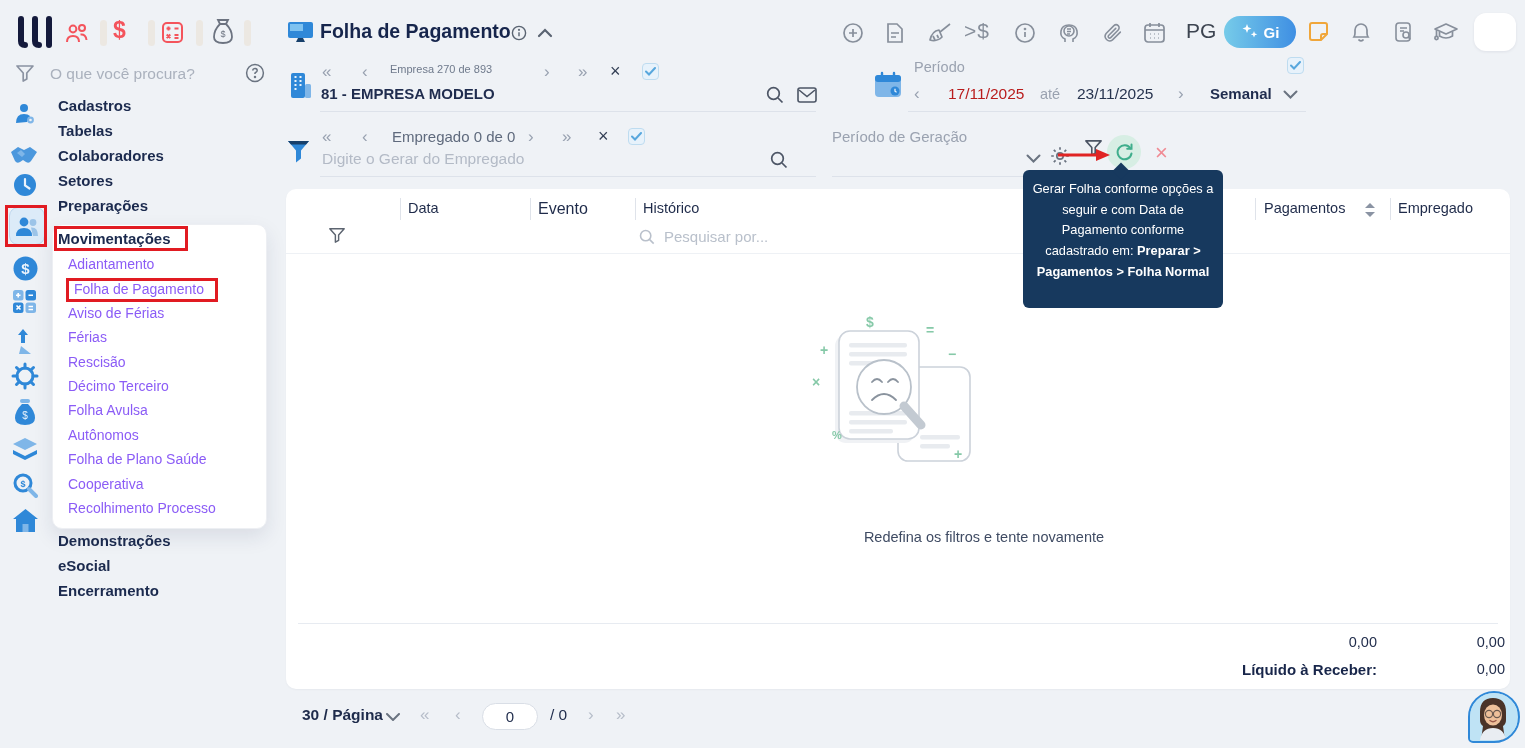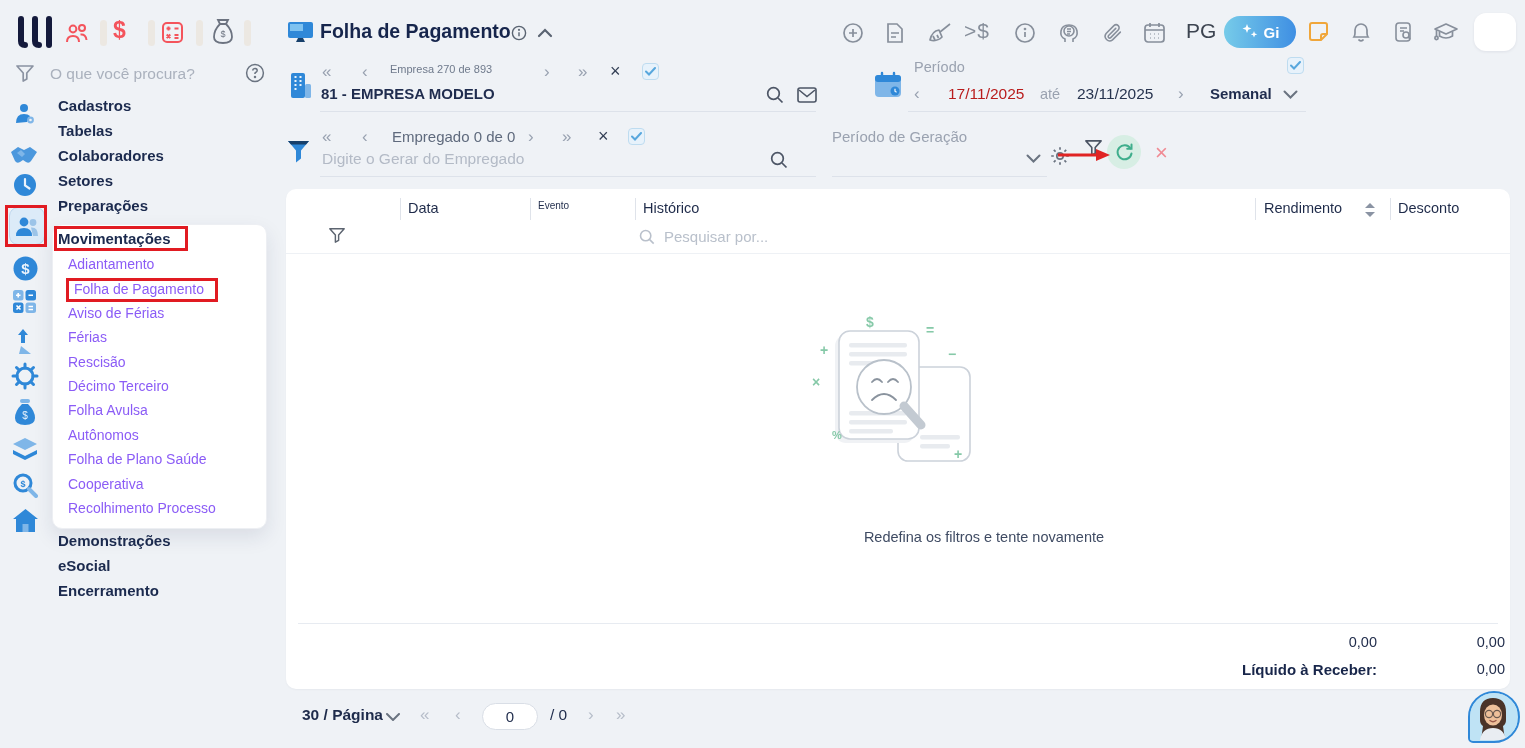--- a/index.html
+++ b/index.html
@@ -427,38 +427,42 @@
     </svg>
   </div>
   <div class="ic" style="left:1058px;top:148px;z-index:8">
     <svg width="52" height="14" viewBox="0 0 52 14">
         <path d="M0 7 h40" stroke="#e02424" stroke-width="3"></path>
         <path d="M38 1 L52 7 38 13 z" fill="#e02424"></path>
       </svg>
   </div>
   <div class="t" style="left:1155px;top:140px;font-size:22px;color:#f08a93">×</div>
 
+  <div class="tooltip">
+    <div class="ptr"></div>
+    <span>Gerar Folha conforme opções a seguir e com Data de Pagamento conforme cadastrado em: </span><b>Preparar &gt; Pagamentos &gt; Folha Normal</b>
+  </div>
 
   <div class="card">
     <div class="vline" style="left:114px;top:9px;height:22px"></div>
     <div class="vline" style="left:244px;top:9px;height:22px"></div>
     <div class="vline" style="left:349px;top:9px;height:22px"></div>
     <div class="vline" style="left:969px;top:9px;height:22px"></div>
     <div class="vline" style="left:1104px;top:9px;height:22px"></div>
     <div class="t" style="left:122px;top:11px;font-size:14.5px;font-weight:500;color:#1f2b4a">Data</div>
-    <div class="t" style="left:252px;top:11px;font-size:10px;font-weight:500;color:#1f2b4a">Evento</div>
+    <div class="t" style="left:252px;top:11px;font-size:16px;font-weight:500;color:#1f2b4a">Evento</div>
     <div class="t" style="left:357px;top:11px;font-size:14.5px;font-weight:500;color:#1f2b4a">Histórico</div>
-    <div class="t" style="left:978px;top:11px;font-size:14.5px;font-weight:500;color:#1f2b4a">Rendimento</div>
+    <div class="t" style="left:978px;top:11px;font-size:14.5px;font-weight:500;color:#1f2b4a">Pagamentos</div>
     <div class="ic" style="left:1078px;top:13px;color:#8a93a3">
       <svg width="12" height="16" viewBox="0 0 12 16">
           <path d="M6 1 L11 6 H1 z" fill="currentColor"></path>
           <path d="M6 15 L1 10 h10 z" fill="currentColor"></path>
         </svg>
     </div>
-    <div class="t" style="left:1112px;top:11px;font-size:14.5px;font-weight:500;color:#1f2b4a">Desconto</div>
+    <div class="t" style="left:1112px;top:11px;font-size:14.5px;font-weight:500;color:#1f2b4a">Empregado</div>
 
     <div class="ic" style="left:42px;top:37px;color:#5c6470">
       <svg width="18" height="18" viewBox="0 0 20 20" fill="none" stroke="currentColor" stroke-width="1.6" stroke-linejoin="round">
           <path d="M2 3 h16 l-6.2 7 v6 l-3.6 2 v-8 z"></path>
         </svg>
     </div>
     <div class="ic" style="left:353px;top:40px;color:#b9c0cb">
       <svg width="16" height="16" viewBox="0 0 18 18" fill="none" stroke="currentColor" stroke-width="1.8">
           <circle cx="7.5" cy="7.5" r="5.8"></circle>
           <path d="M12 12 l4.5 4.5"></path>

